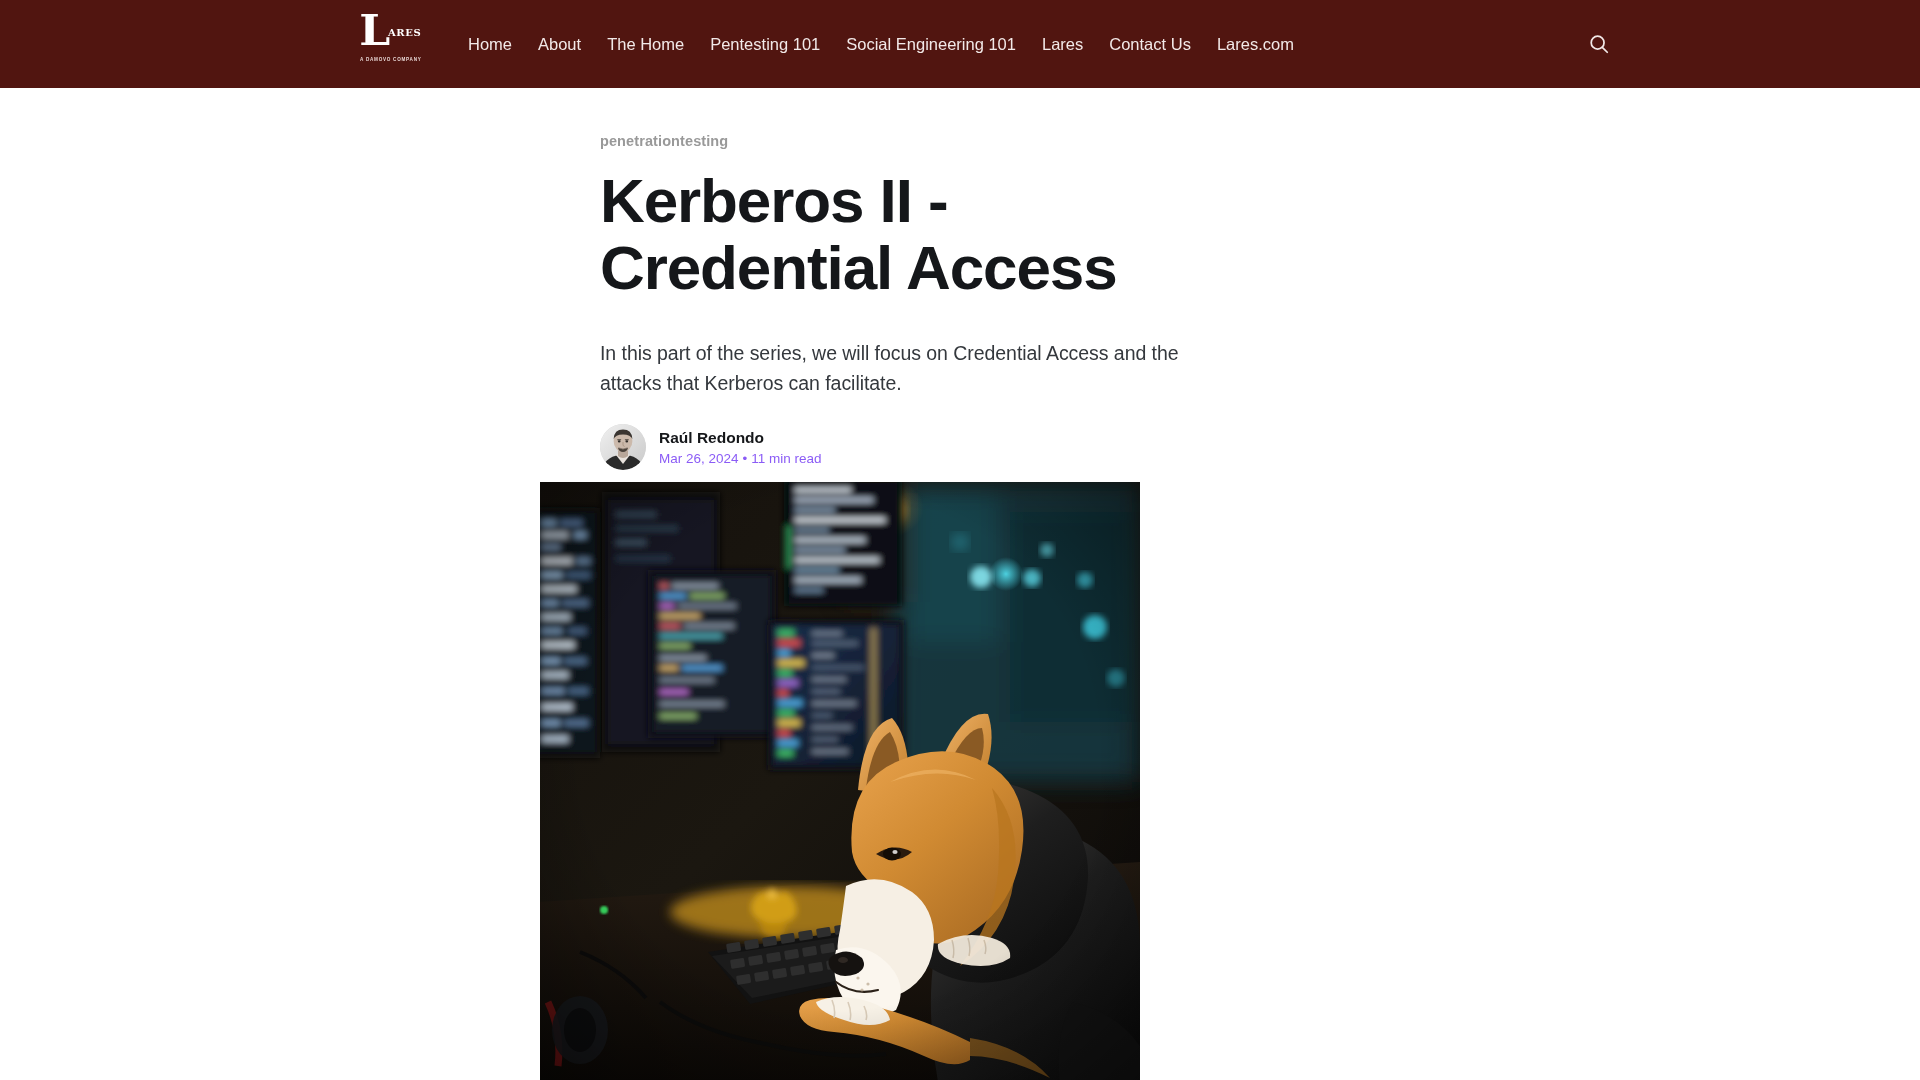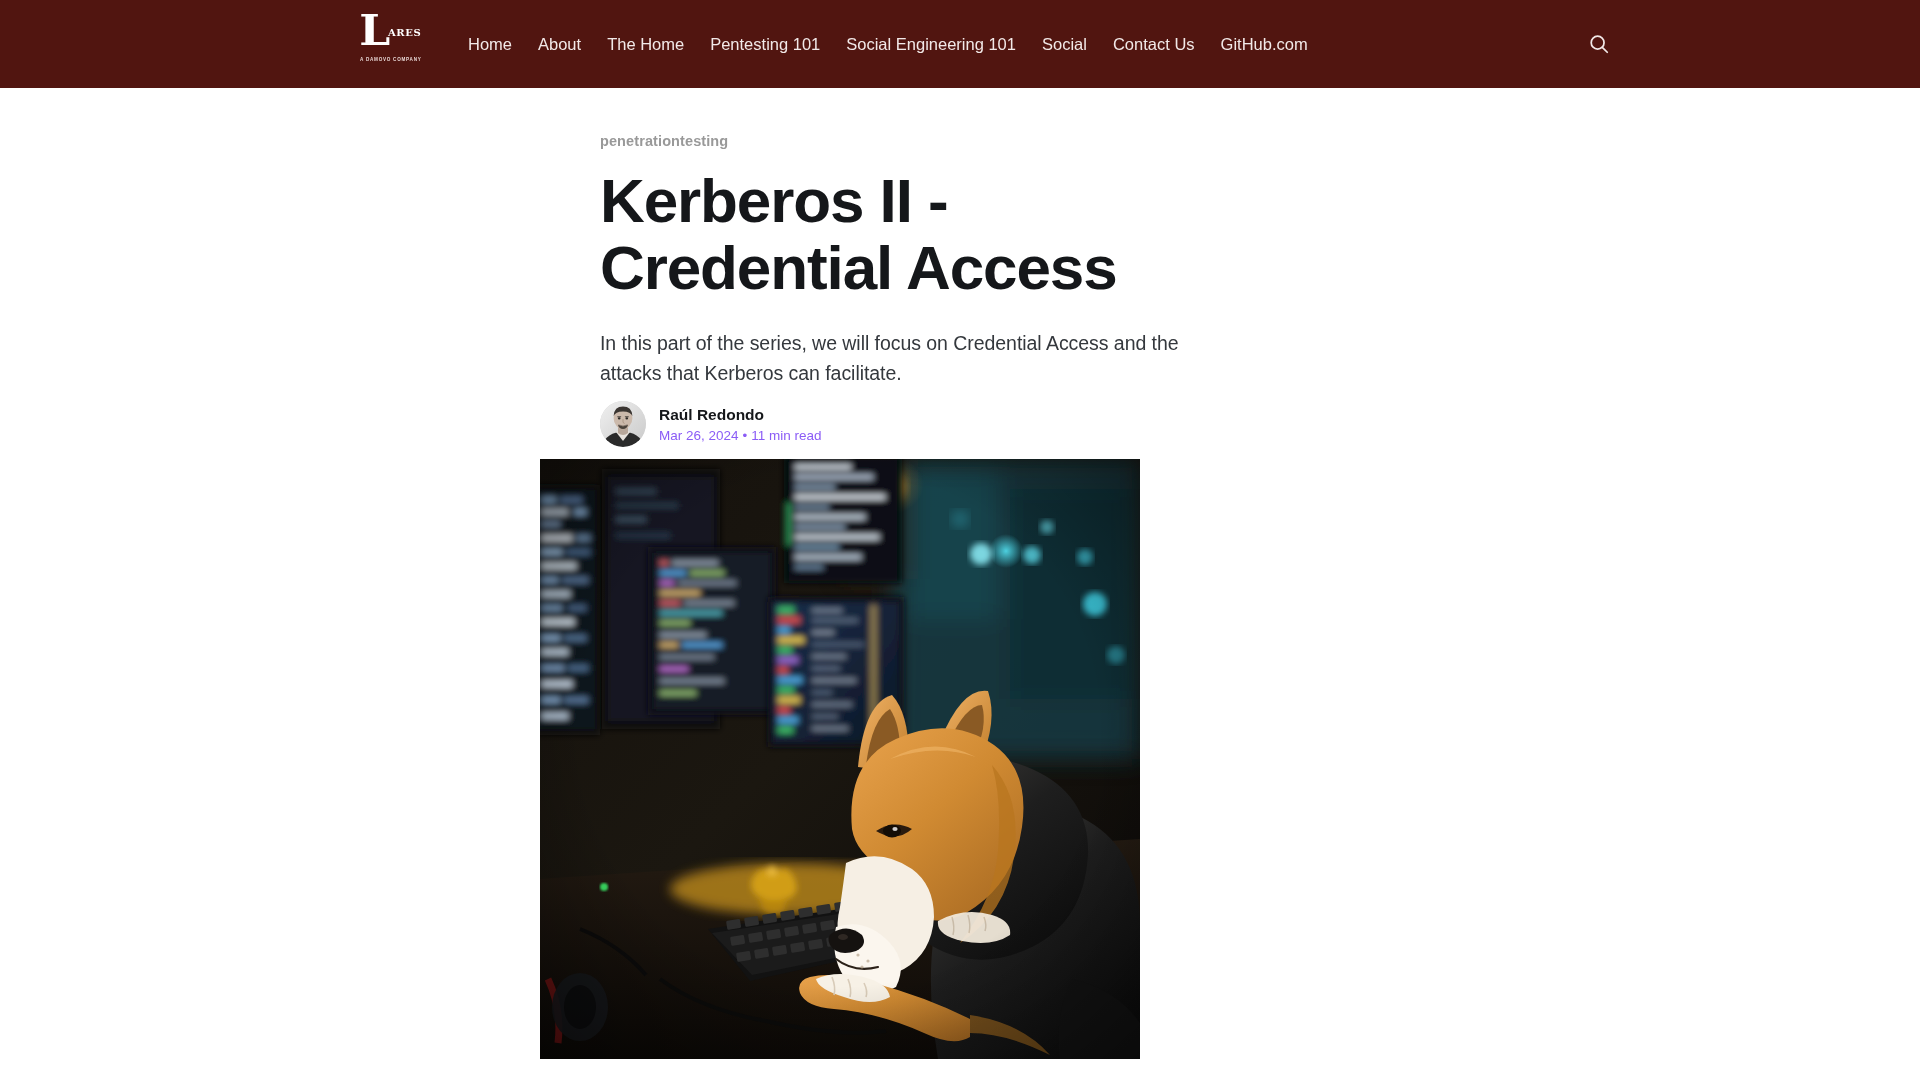--- a/index.html
+++ b/index.html
@@ -146,30 +146,30 @@
     margin-top: 17px;
     font-size: 62px;
     line-height: 1.08;
     font-weight: 700;
     color: #15171a;
     letter-spacing: -1.1px;
     max-width: 600px;
   }
 
   .post-excerpt {
-    margin-top: 27px;
+    margin-top: 37px;
     font-size: 19.5px;
     line-height: 1.52;
     color: #34383d;
     max-width: 600px;
     letter-spacing: -0.05px;
   }
 
   .byline {
-    margin-top: 13px;
+    margin-top: 26px;
     display: flex;
     align-items: center;
     gap: 13px;
   }
 
   .avatar {
     width: 46px;
     height: 46px;
     border-radius: 50%;
     overflow: hidden;
@@ -222,23 +222,23 @@
       </span>
       <span class="logo-tagline">A DAMOVO COMPANY</span>
     </a>
 
     <nav class="main-nav">
       <a class="nav-link" href="#">Home</a>
       <a class="nav-link" href="#">About</a>
       <a class="nav-link" href="#">The Home</a>
       <a class="nav-link" href="#">Pentesting 101</a>
       <a class="nav-link" href="#">Social Engineering 101</a>
-      <a class="nav-link" href="#">Social</a>
+      <a class="nav-link" href="#">Lares</a>
       <a class="nav-link" href="#">Contact Us</a>
-      <a class="nav-link" href="#">GitHub.com</a>
+      <a class="nav-link" href="#">Lares.com</a>
     </nav>
 
     <button class="search-btn">
       <svg width="22" height="22" viewBox="0 0 24 24" fill="none">
         <circle cx="10.5" cy="10.5" r="7" stroke="#f2e9e8" stroke-width="1.9"></circle>
         <line x1="15.6" y1="15.6" x2="21" y2="21" stroke="#f2e9e8" stroke-width="1.9" stroke-linecap="round"></line>
       </svg>
     </button>
 
   </div>

